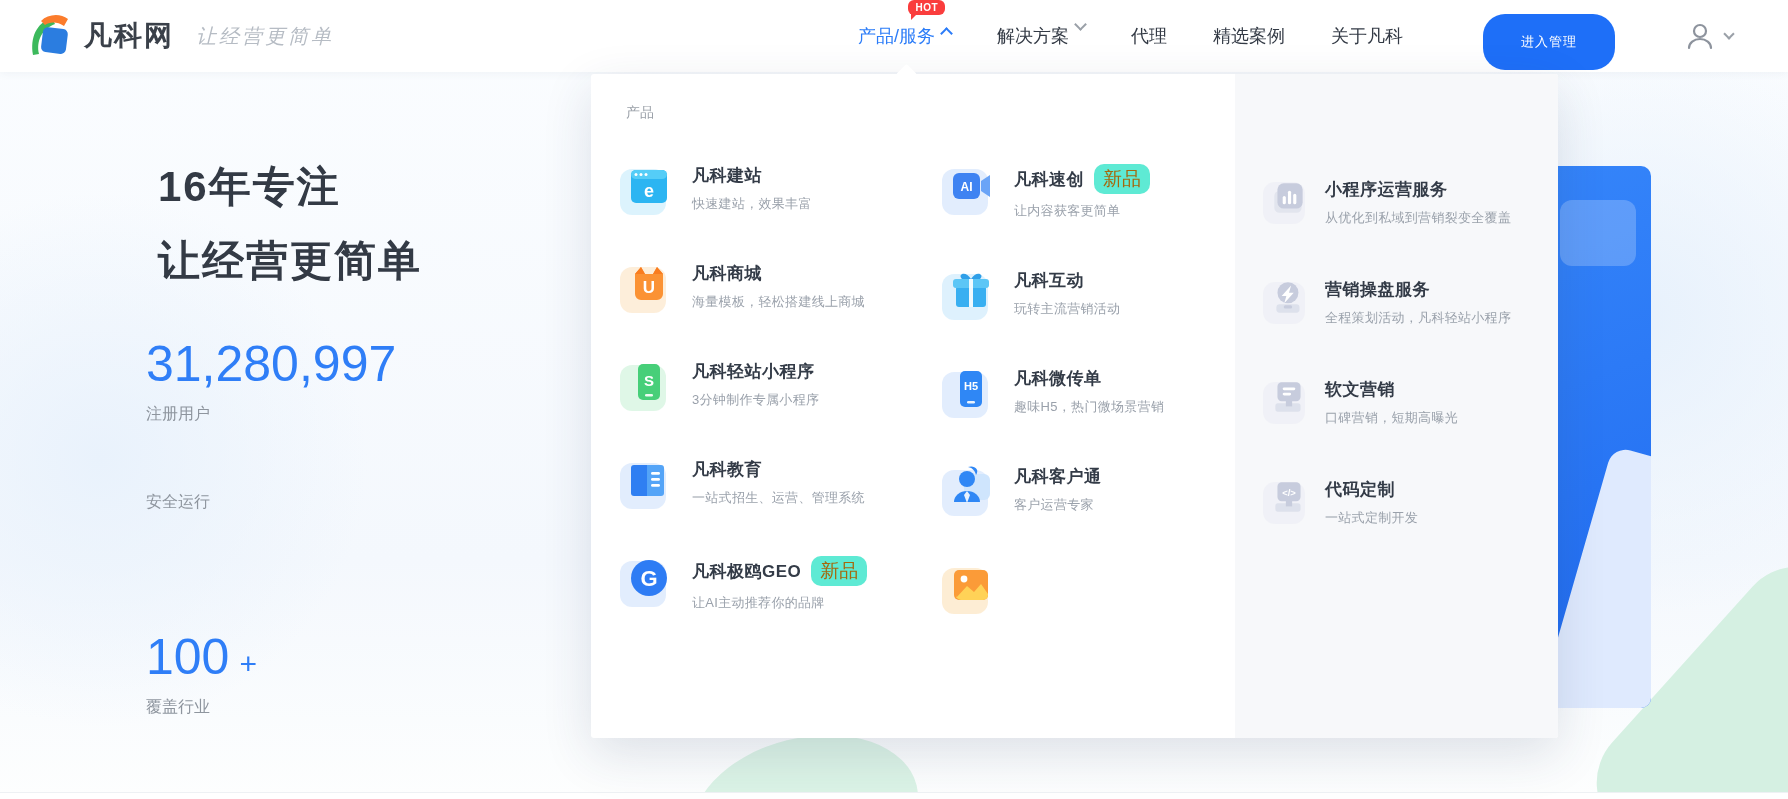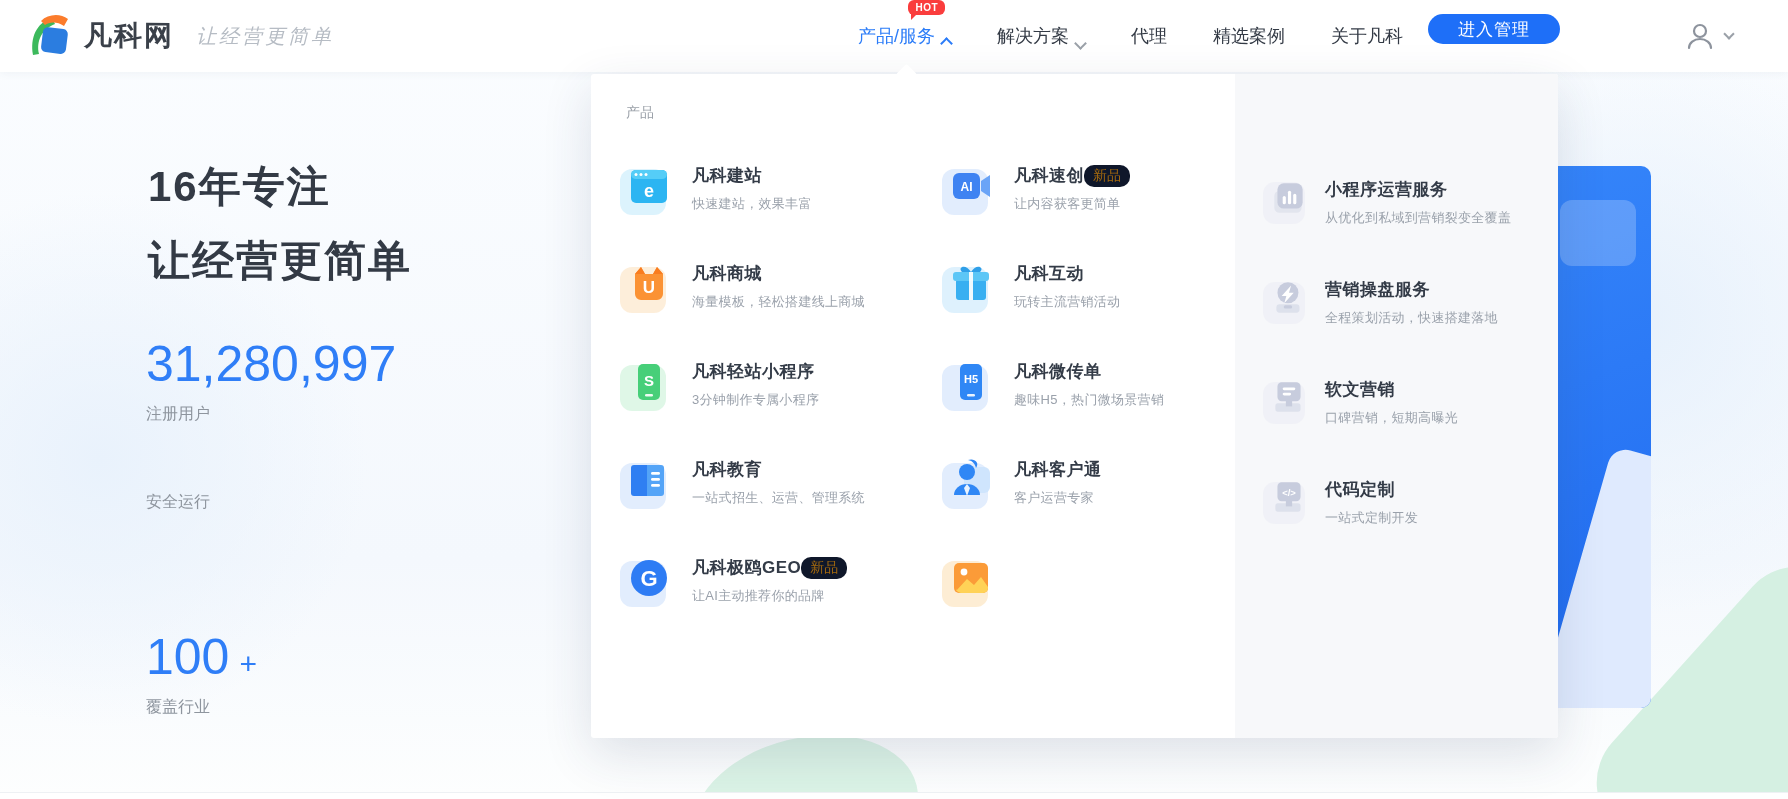--- a/index.html
+++ b/index.html
@@ -26,38 +26,38 @@
   
   .header { position:absolute; left:0; top:0; width:100%; height:72px; background:#fff;
             box-shadow:0 2px 8px rgba(60,80,120,.06); z-index:10; }
   .logo { position:absolute; left:26px; top:13px; display:flex; align-items:center; cursor:pointer; }
   .logo svg { width:46px; height:46px; }
   .logo-text { font-size:28px; font-weight:700; color:#3a4049; letter-spacing:2px; margin-left:12px; }
   .tagline { font-family:"DejaVu Serif","Liberation Serif",serif; font-style:italic;
              font-size:20px; color:#b6bcc4; margin-left:22px; letter-spacing:3px; }
   .nav { position:absolute; left:858px; top:0; height:72px; display:flex; align-items:center;
          gap:46px; font-size:18px; color:#333a45; }
-  .nav-item { display:flex; align-items:flex-end; gap:7px; cursor:pointer; position:relative; white-space:nowrap; }
+  .nav-item { display:flex; align-items:flex-start; gap:7px; cursor:pointer; position:relative; white-space:nowrap; }
   .nav-item.active { color:#2b7cf8; }
   .chev { width:9px; height:9px; border-right:2px solid #9aa0a8; border-bottom:2px solid #9aa0a8; }
   .chev.up { transform:rotate(-135deg); margin-top:5px; border-color:#2b7cf8; }
   .chev.down { transform:rotate(45deg); margin-top:-4px; }
   .hot-badge { position:absolute; right:6px; top:-24px; background:#fa3d3d; color:#fff;
                font-size:10px; font-weight:700; padding:2px 7px; border-radius:6px; letter-spacing:.5px; }
   .hot-badge::after { content:''; position:absolute; left:3px; bottom:-5px;
                       border:4px solid transparent; border-top-color:#fa3d3d; border-left-color:#fa3d3d; }
-  .cta { position:absolute; left:1428px; top:14px; width:132px; height:30px; border-radius:22px;
-         background:#1e6ff8; color:#fff; font-size:17px; display:flex; align-items:center;
+  .cta { position:absolute; left:1483px; top:14px; width:132px; height:56px; border-radius:22px;
+         background:#1e6ff8; color:#fff; font-size:13px; display:flex; align-items:center;
          justify-content:center; cursor:pointer; letter-spacing:1px; }
   .user { position:absolute; left:1684px; top:20px; display:flex; align-items:center; gap:9px; cursor:pointer; }
   .user .chev { width:8px; height:8px; }
 
   
   .hero { position:absolute; left:146px; top:0; z-index:2; }
-  .hero-title { position:absolute; left:2px; top:150px; font-size:42px; font-weight:700;
+  .hero-title { position:absolute; left:12px; top:150px; font-size:42px; font-weight:700;
                 color:#333a45; line-height:74px; white-space:nowrap; letter-spacing:2px; }
   .stat { position:absolute; left:0; white-space:nowrap; }
   .stat .num { font-size:50px; color:#2f7ef7; }
   .stat .unit { font-size:22px; color:#2f7ef7; margin-left:7px; }
   .stat.plus .unit { font-size:30px; margin-left:10px; }
   .stat .label { font-size:16px; color:#8e959e; margin-top:11px; }
   .stat-1 { top:335px; } .stat-2 { top:481px; } .stat-3 { top:628px; }
 
   
   .blue-panel { position:absolute; left:1498px; top:166px; width:153px; height:542px;
@@ -87,22 +87,22 @@
   .mi-icon { position:relative; flex:none; width:46px; height:46px; margin-right:20px; }
   .mi-icon::before { content:''; position:absolute; left:-6px; top:6px; width:100%; height:100%;
                      border-radius:12px; background:#ddeafd; opacity:.85; }
   .mi-icon svg { position:relative; width:100%; height:100%; display:block; }
   .menu-item.service .mi-icon { width:42px; height:42px; margin-right:15px; }
   .menu-item.service .mi-icon::before { background:#eef0f6; left:-5px; top:5px; }
   .mi-text { display:flex; flex-direction:column; padding-top:1px; }
   .mi-title-row { display:flex; align-items:center; }
   .mi-title { font-size:17px; color:#333b47; font-weight:600; letter-spacing:.5px; }
   .mi-desc { font-size:13px; color:#9aa1ab; margin-top:8px; letter-spacing:.3px; }
-  .badge-new { display:inline-block; background:#0f172a; color:#a4690e;
-               font-size:14px; padding:2px 9px; border-radius:10px; }
+  .badge-new { display:inline-block; margin-left:10px; background:#5eead4; color:#a4690e;
+               font-size:19px; padding:2px 9px; border-radius:10px; }
 
   
   .website-builder-icon::before { background:#d6f1fd; }
   .mall-icon::before { background:#fdebd4; }
   .mini-program-icon::before { background:#d9f6e3; }
   .quick-image-icon::before { background:#fdeacd; }
   .interaction-gift-icon::before { background:#d8effd; }
 </style>
 </head>
 <body>
@@ -367,21 +367,21 @@
               <rect x="8" y="26" width="22" height="8" rx="3" fill="#dde1ec"></rect>
               <circle cx="19" cy="15" r="10" fill="#c7ccdd"></circle>
               <path d="M22 8 L13 18 h4.5 l-2 7 9 -10 h-4.5 Z" fill="#fff"></path>
               <rect x="15" y="27" width="8" height="3" rx="1.5" fill="#c7ccdd"></rect>
             </svg>
           </span>
           <span class="mi-text">
             <span class="mi-title-row">
               <span class="mi-title">营销操盘服务</span>
             </span>
-            <span class="mi-desc">全程策划活动，快速搭建落地</span>
+            <span class="mi-desc">全程策划活动，凡科轻站小程序</span>
           </span>
         </div>
         <div class="menu-item service">
           <span class="mi-icon article-marketing-icon">
             <svg viewBox="0 0 40 40">
               <rect x="7" y="25" width="24" height="8" rx="2.5" fill="#dde1ec"></rect>
               <rect x="17" y="22" width="6" height="6" fill="#c7ccdd"></rect>
               <rect x="9" y="5" width="22" height="18" rx="4" fill="#c7ccdd"></rect>
               <rect x="14" y="10" width="12" height="2.6" rx="1.3" fill="#fff"></rect>
               <rect x="14" y="15" width="8" height="2.6" rx="1.3" fill="#fff"></rect>

